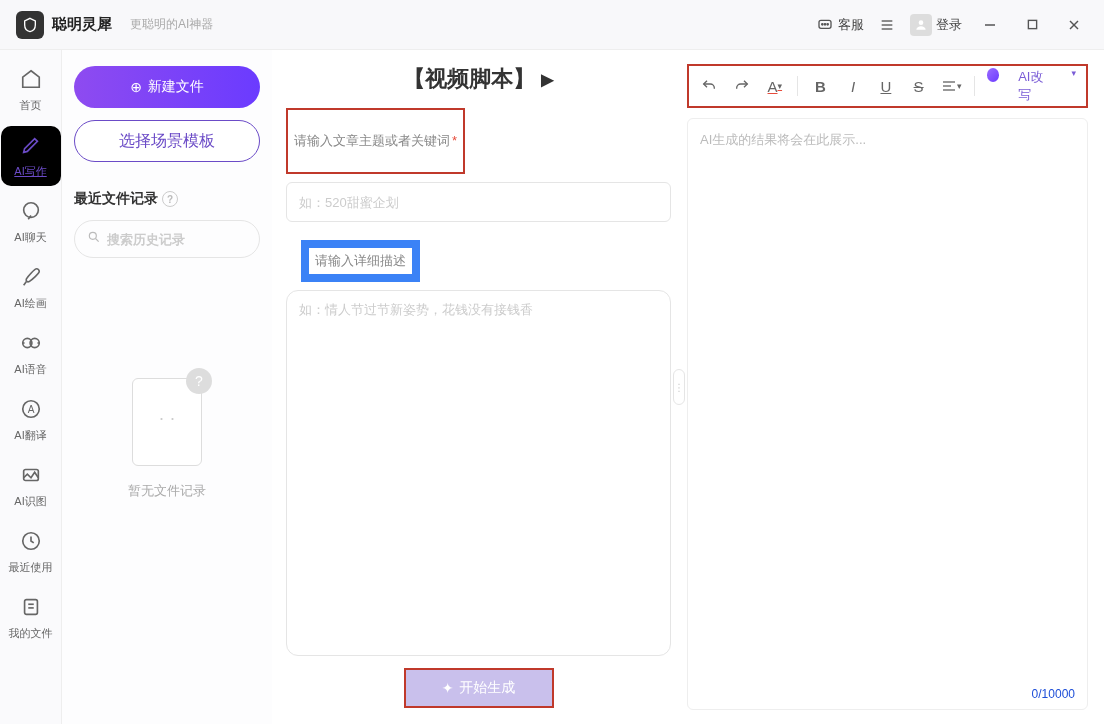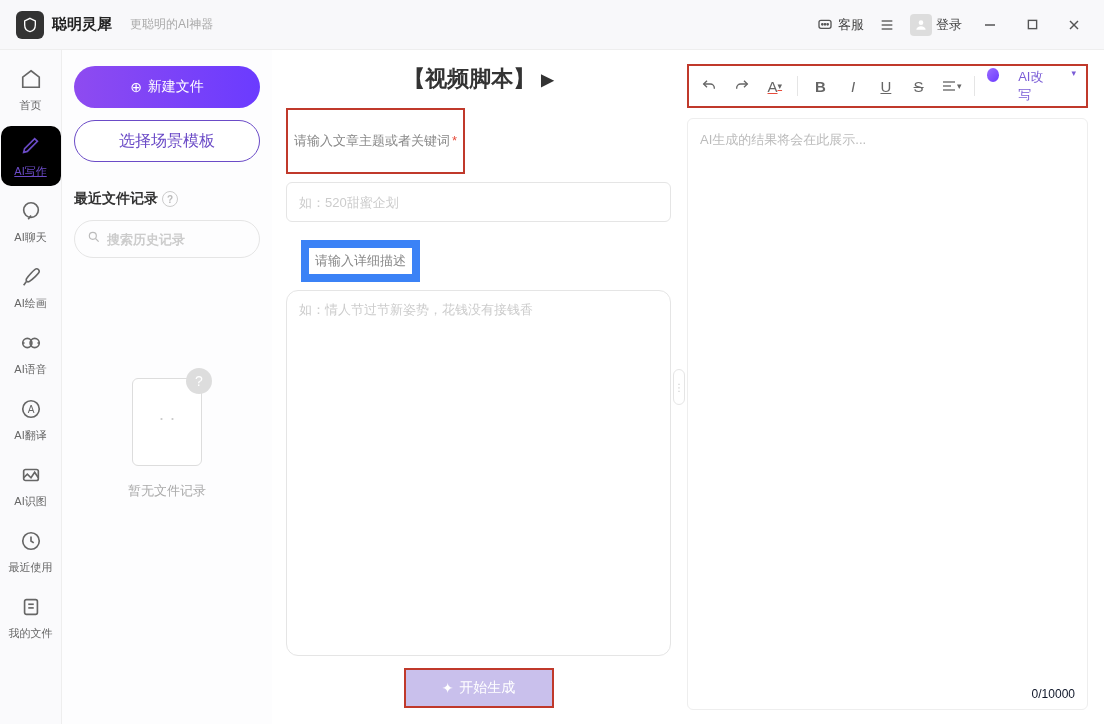--- a/index.html
+++ b/index.html
@@ -51,21 +51,21 @@
     .outputpane { width: 425px; padding: 14px 16px 14px 8px; display: flex; flex-direction: column; }
     .toolbar { height: 44px; border: 2px solid #c0392b; display: flex; align-items: center; padding: 0 10px; gap: 12px; }
     .tool-btn { width: 22px; height: 22px; display: flex; align-items: center; justify-content: center; cursor: pointer; color: #666; font-size: 15px; }
     .tool-btn.bold { font-weight: 700; }
     .tool-btn.underline { text-decoration: underline; }
     .tool-btn.strike { text-decoration: line-through; }
     .tool-sep { width: 1px; height: 20px; background: #e5e5e5; }
     .ai-rewrite { display: flex; gap: 19px; font-size: 13px; color: #7a5cd6; cursor: pointer; margin-left: auto; }
     .ai-rewrite .dot { width: 14px; height: 14px; border-radius: 50%; background: linear-gradient(135deg, #9b6bff, #6b3bff); }
     .output-body { margin-top: 10px; flex: 1; border: 1px solid #eee; border-radius: 6px; padding: 12px; font-size: 13px; color: #bbb; position: relative; }
-    .char-count { position: absolute; right: 12px; bottom: 8px; font-size: 12px; color: #0f172a; }
+    .char-count { position: absolute; right: 12px; bottom: 8px; font-size: 12px; color: #1d4ed8; }
     
     .drag-handle { position: absolute; left: -6px; top: 50%; transform: translateY(-50%); width: 12px; height: 36px; background: #fff; border: 1px solid #e5e5e5; border-radius: 6px; display: flex; align-items: center; justify-content: center; color: #ccc; font-size: 10px; cursor: col-resize; }
     
     input::placeholder, textarea::placeholder { color: #ccc; }
   </style>
 </head>
 <body>
 
 <div class="titlebar">
   <div class="logo-wrap">

